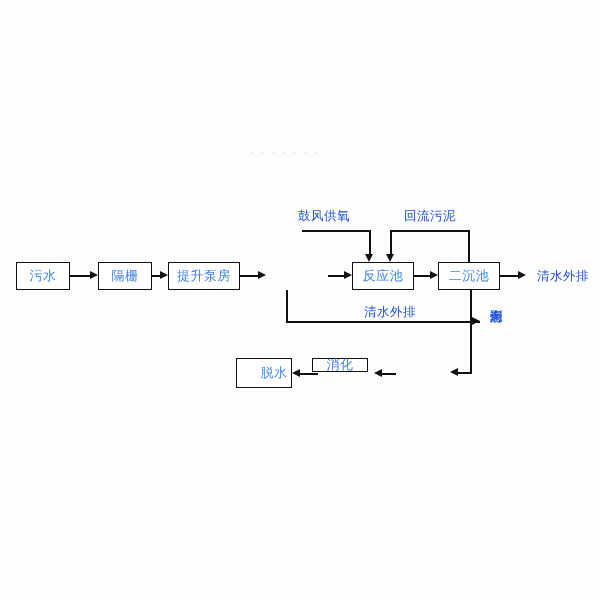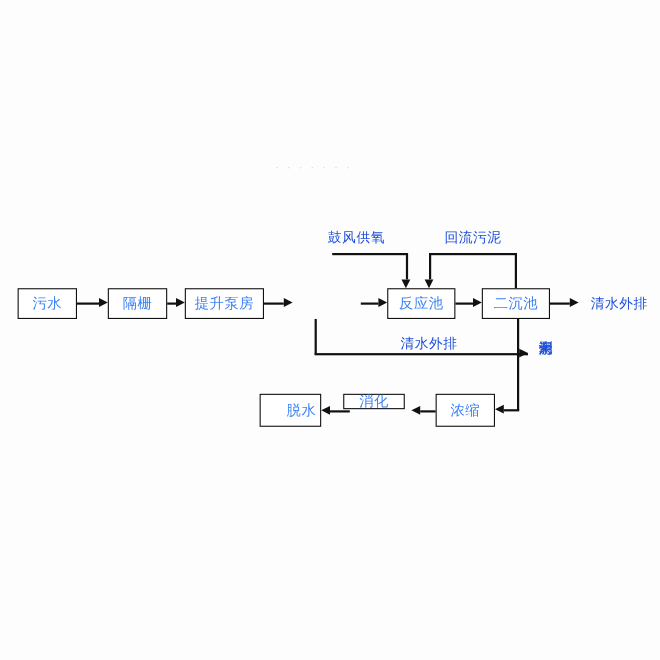--- a/index.html
+++ b/index.html
@@ -82,21 +82,20 @@
   <div class="watermark" style="left:250px; top:146px;">· · · · · · ·</div>
 
   <div class="node" style="left:16px; top:262px; width:54px; height:28px;">污水</div>
   <div class="node" style="left:98px; top:262px; width:54px; height:28px;">隔栅</div>
   <div class="node" style="left:168px; top:262px; width:72px; height:28px;">提升泵房</div>
   <div class="node" style="left:352px; top:262px; width:62px; height:28px;">反应池</div>
   <div class="node" style="left:438px; top:262px; width:62px; height:28px;">二沉池</div>
 
   <div class="node" style="left:236px; top:358px; width:56px; height:30px;padding-left:20px;">脱水</div>
   <div class="node" style="left:312px; top:358px; width:56px; height:14px;">消化</div>
-  <div class="node" style="left:396px; top:358px; width:54px; height:30px;">浓缩</div>
 
   <div class="line h" style="left:70px; top:275px; width:20px;"></div>
   <div class="arrow right" style="left:90px; top:271px;"></div>
 
   <div class="line h" style="left:152px; top:275px; width:8px;"></div>
   <div class="arrow right" style="left:160px; top:271px;"></div>
 
   <div class="line h" style="left:240px; top:275px; width:18px;"></div>
   <div class="arrow right" style="left:258px; top:271px;"></div>
 

